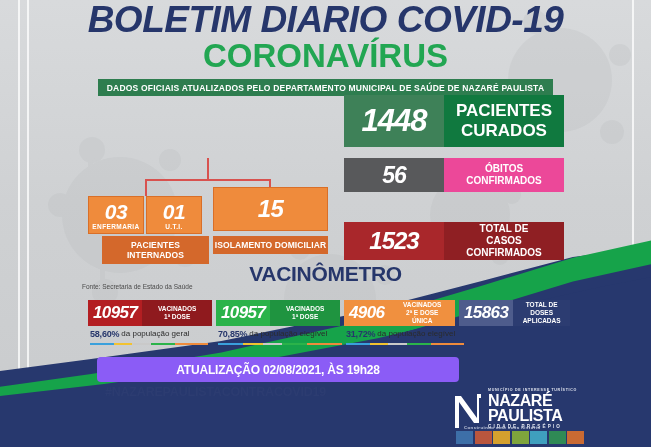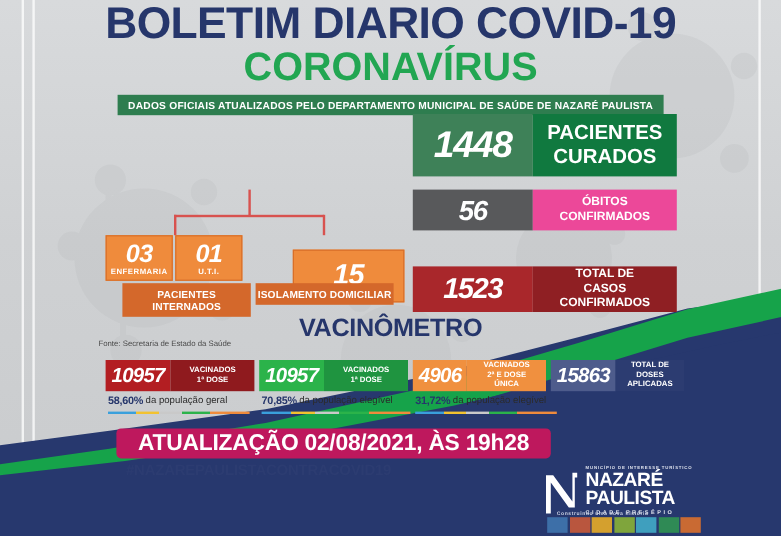--- a/index.html
+++ b/index.html
@@ -58,20 +58,21 @@
   .header { position: absolute; left: 0; right: 0; top: 0; text-align: center; }
   .title-1 {
     margin: 0;
     padding-top: 1px;
     font-size: 37px;
     font-weight: 900;
     letter-spacing: -0.5px;
     color: #26366b;
     line-height: 38px;
     white-space: nowrap;
+    font-style: italic;
   }
   .title-2 {
     margin: 0;
     font-size: 33px;
     font-weight: 900;
     letter-spacing: 0px;
     color: #22a652;
     line-height: 34px;
     white-space: nowrap;
   }
@@ -154,21 +155,21 @@
     font-size: 6.5px; font-weight: 800; letter-spacing: .4px; margin-top: 1px;
   }
   .subcard .foot {
     background: #d4682b;
     font-size: 8.5px; font-weight: 800; letter-spacing: .1px;
     padding: 4px 0 4px 0;
   }
   #sub-enf  { left: 88px;  top: 196px; width: 56px; }
   #sub-uti  { left: 146px; top: 196px; width: 56px; }
   #sub-internados-foot { left: 102px; top: 236px; width: 107px; }
-  #sub-iso  { left: 213px; top: 208px; width: 93px; margin-left: 31px; }
+  #sub-iso  { left: 213px; top: 187px; width: 115px; }
   #sub-iso-foot { left: 213px; top: 236px; width: 115px; }
   #sub-iso .big { font-size: 24px; line-height: 30px; }
 
   
   .vac-title {
     position: absolute; left: 0; right: 0; top: 262px;
     text-align: center;
     font-size: 21px; font-weight: 900; color: #26366b;
     letter-spacing: -.3px;
   }
@@ -227,24 +228,24 @@
   #pct-u1 { left: 90px; width: 118px; }
   #pct-2 { left: 218px; width: 128px; }
   #pct-u2 { left: 218px; width: 124px; }
   #pct-3 { left: 346px; width: 124px; }
   #pct-u3 { left: 346px; width: 118px; }
 
   
   .update-bar {
     position: absolute; left: 97px; top: 357px;
     width: 362px; height: 25px;
-    background: #be185d;
+    background: #8b5cf6;
     border-radius: 4px;
     display: flex; align-items: center; justify-content: center;
-    color: #fff; font-size: 19px; font-weight: 900; letter-spacing: -.2px;
+    color: #fff; font-size: 12px; font-weight: 900; letter-spacing: -.2px;
   }
   .hashtag {
     position: absolute; left: 0; right: 0; top: 385px;
     text-align: center;
     color: #2c3c71; font-size: 12.5px; font-weight: 900; letter-spacing: -.2px;
   }
   
   .hashtag-inner { display: inline-block; transform: translateX(-110px); }
 
   

